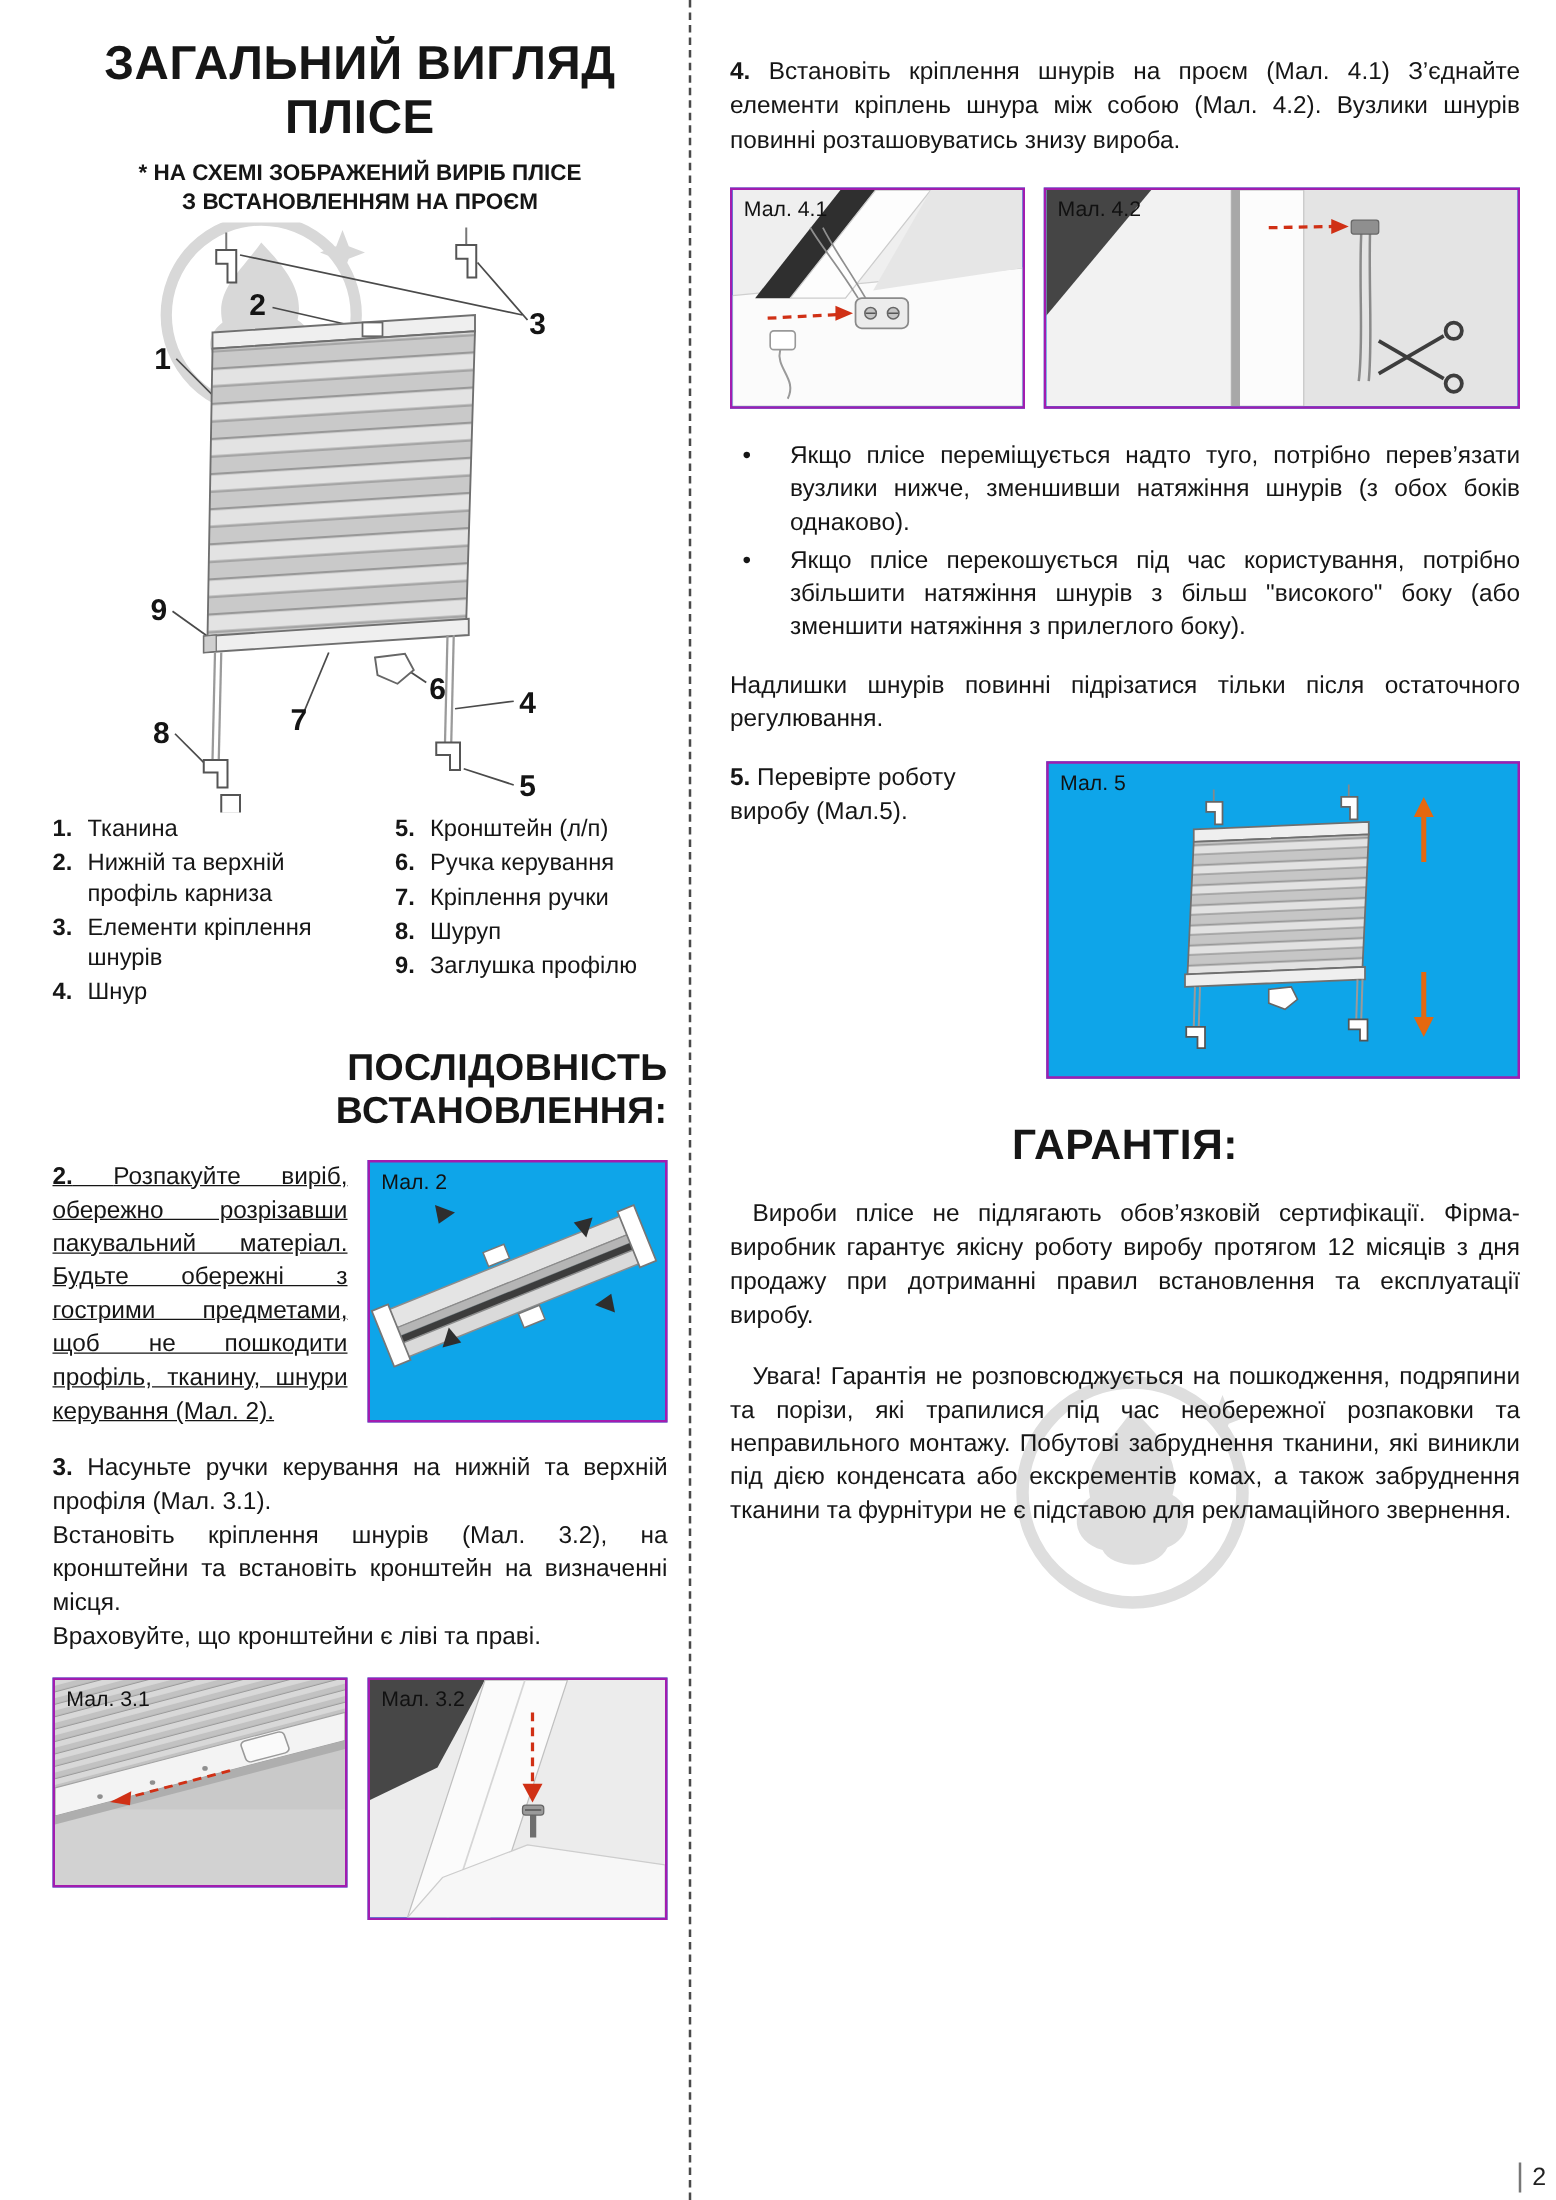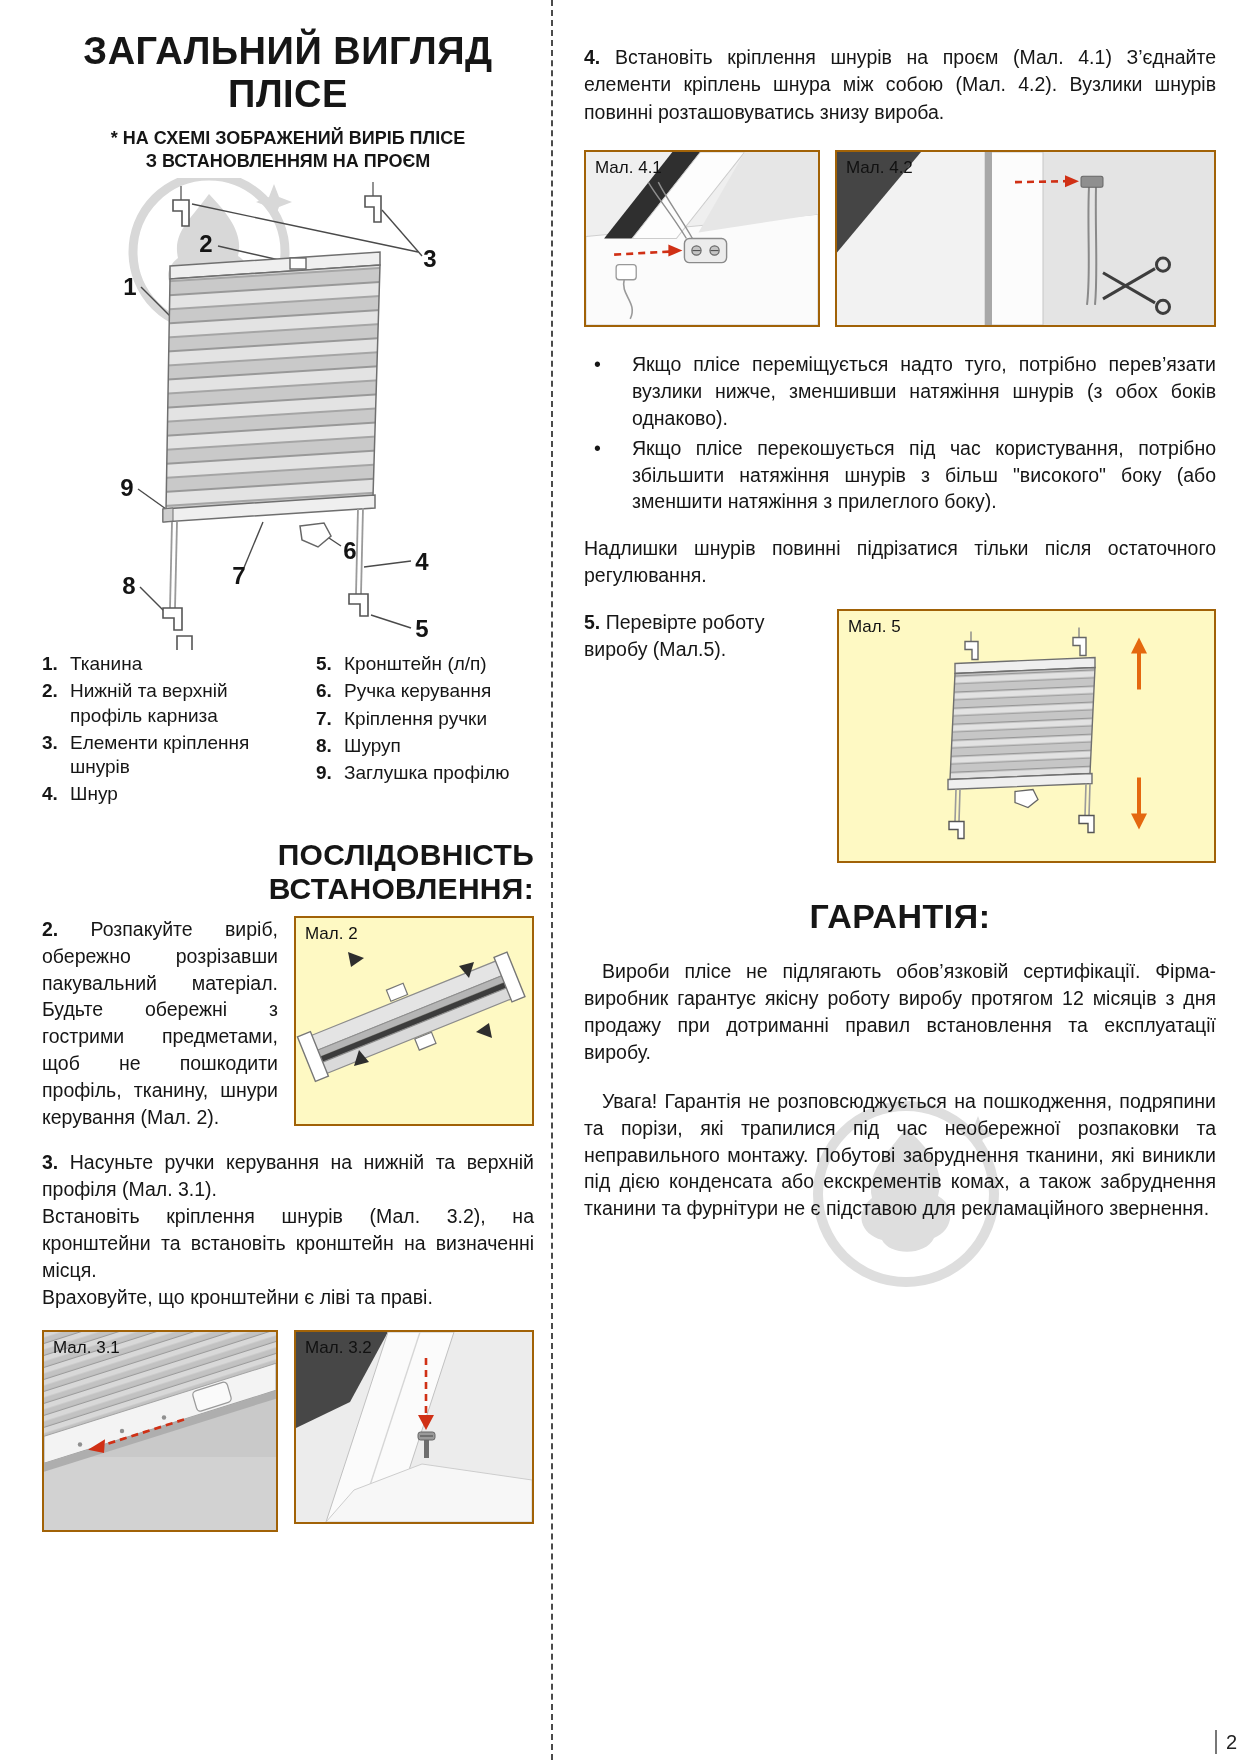--- a/index.html
+++ b/index.html
@@ -27,28 +27,28 @@
 
   .legend { display: flex; gap: 12px; margin-top: 2px; font-size: 19px; line-height: 1.28; }
   .legend-col1 { width: 262px; }
   .legend-col2 { flex: 1; }
   .legend-item { display: flex; margin-bottom: 3px; }
   .legend-num { font-weight: bold; flex: 0 0 28px; }
 
   .section-title { font-size: 30px; font-weight: bold; text-align: right; margin-top: 28px; letter-spacing: .3px; }
 
   .stepnum { font-weight: bold; }
-  .step2-row { display: flex; gap: 16px; margin-top: 10px; }
+  .step2-row { display: flex; gap: 16px; margin-top: 22px; text-decoration: underline; }
   .step2-text { flex: 1; font-size: 19.5px; line-height: 1.38; text-align: justify; }
 
-  .fig { position: relative; border: 2px solid #a16207; background: #fef9c3; overflow: hidden; flex: none; }
+  .fig { position: relative; border: 2px solid #a21caf; background: #0ea5e9; overflow: hidden; flex: none; }
   .fig-label { position: absolute; top: 6px; left: 9px; font-size: 17px; color: #111; z-index: 3; }
   .fig > svg { position: absolute; left: 0; top: 0; width: 100%; height: 100%; }
   .fig2  { width: 240px; height: 210px; }
-  .fig31 { width: 236px; height: 202px; text-align: center; }
+  .fig31 { width: 236px; height: 168px; text-align: center; }
   .fig32 { width: 240px; height: 194px; }
   .fig41 { width: 236px; height: 177px; }
   .fig42 { width: 381px; height: 177px; }
   .fig5  { width: 379px; height: 254px; }
 
   .step3-block { margin-top: 18px; font-size: 19.5px; line-height: 1.38; text-align: justify; }
   .figs31-row { display: flex; gap: 16px; margin-top: 20px; }
 
   .step4-block { font-size: 19.5px; line-height: 1.4; text-align: justify; }
   .figs4-row { display: flex; gap: 15px; margin-top: 24px; }

